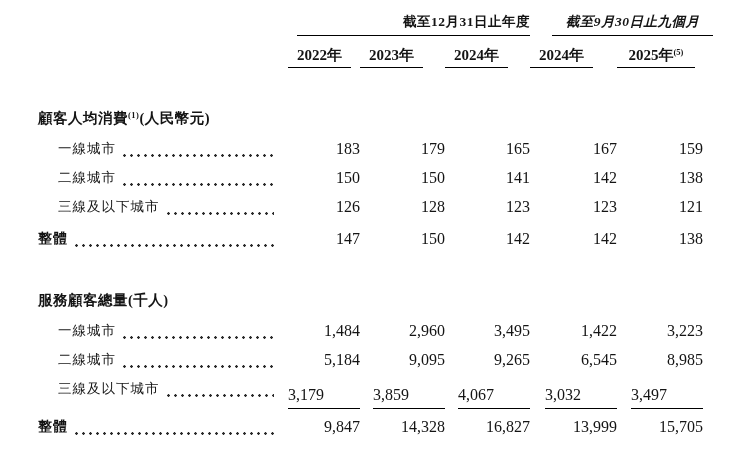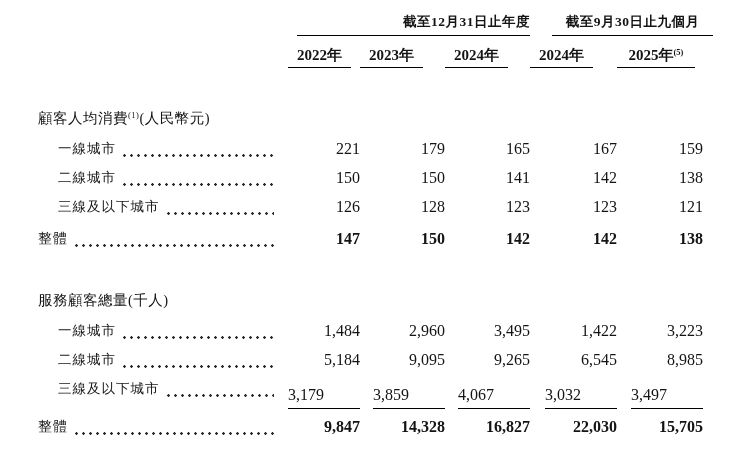--- a/index.html
+++ b/index.html
@@ -24,63 +24,63 @@
   .grp-cell-2 { grid-column: 5 / 7; }
   .grp-span {
     display: block; text-align: center;
     font-weight: bold; font-size: 13.5px;
     border-bottom: 1.5px solid #000;
     padding-bottom: 4px;
     letter-spacing: 0.5px;
     white-space: nowrap;
   }
   .grp-cell-1 .grp-span { margin-left: 9px; text-align: right; }
-  .grp-cell-2 .grp-span { margin-left: 22px; margin-right: -10px; }
+  .grp-cell-2 .grp-span { margin-left: 22px; margin-right: -10px; font-style: italic; }
 
   .years { margin-top: 9px; }
   .ycell { display: flex; justify-content: flex-start; }
   .yspan {
     display: block; width: 63px; text-align: center;
     font-weight: bold; font-size: 15px; line-height: 15px;
     border-bottom: 1.5px solid #000;
     padding-bottom: 4px; white-space: nowrap;
   }
   .yspan.wide { width: 78px; margin-right: -10px; }
   sup.small {
     font-size: 8.5px; font-weight: bold;
     vertical-align: 5px; letter-spacing: 0;
   }
 
   
   .stitle {
     margin-top: 40px;
-    font-weight: normal; font-size: 14.5px; line-height: 15px;
+    font-weight: bold; font-size: 14.5px; line-height: 15px;
     letter-spacing: 0.5px;
     white-space: nowrap;
   }
   .stitle sup { font-size: 8.5px; vertical-align: 5px; }
   .rows { margin-top: 8px; }
   .drow { height: 29px; }
   .lab {
     display: flex; align-items: baseline;
     font-size: 13.5px; letter-spacing: 1px;
     padding-left: 20px; white-space: nowrap;
   }
-  .lab.flush { padding-left: 0; font-weight: normal; font-size: 14px; }
+  .lab.flush { padding-left: 0; font-weight: bold; font-size: 14px; }
   .leader {
     flex: 1 1 auto;
     margin: 0 14px 1px 5px;
     height: 3px; align-self: flex-end;
     background-image: radial-gradient(circle, #2a2a2a 1.1px, transparent 1.5px);
     background-size: 7px 3px;
     background-repeat: repeat-x;
     background-position: left bottom;
   }
   .num { text-align: right; font-size: 16px; line-height: 16px; }
-  .num.bold { font-weight: bold; }
+  .num.bold { font-weight: normal; }
   .sumline {
     display: inline-block; min-width: 72px; text-align: left;
     border-bottom: 1.5px solid #000;
     padding-bottom: 5px;
     margin-bottom: -7px;
     margin-top: 12px;
   }
   .total-1 { margin-top: 3px; }
   .section-2 .stitle { margin-top: 37px; }
   .total-2 { margin-top: 9px; }
@@ -120,21 +120,21 @@
 
   <div class="section-1">
     <div class="stitle"><span>顧客人均消費</span><sup>(1)</sup><span>(人民幣元)</span></div>
 
     <div class="rows">
       <div class="grid drow">
         <div class="lab">
             <span>一線城市</span>
             <span class="leader"></span>
           </div>
-        <div class="num">221</div>
+        <div class="num">183</div>
         <div class="num">179</div>
         <div class="num">165</div>
         <div class="num">167</div>
         <div class="num">159</div>
       </div>
       <div class="grid drow">
         <div class="lab">
             <span>二線城市</span>
             <span class="leader"></span>
           </div>
@@ -210,18 +210,18 @@
     </div>
 
     <div class="grid drow total-2">
       <div class="lab flush">
           <span>整體</span>
           <span class="leader"></span>
         </div>
       <div class="num bold">9,847</div>
       <div class="num bold">14,328</div>
       <div class="num bold">16,827</div>
-      <div class="num bold">22,030</div>
+      <div class="num bold">13,999</div>
       <div class="num bold">15,705</div>
     </div>
   </div>
 
 </div>
 
 </body></html>

